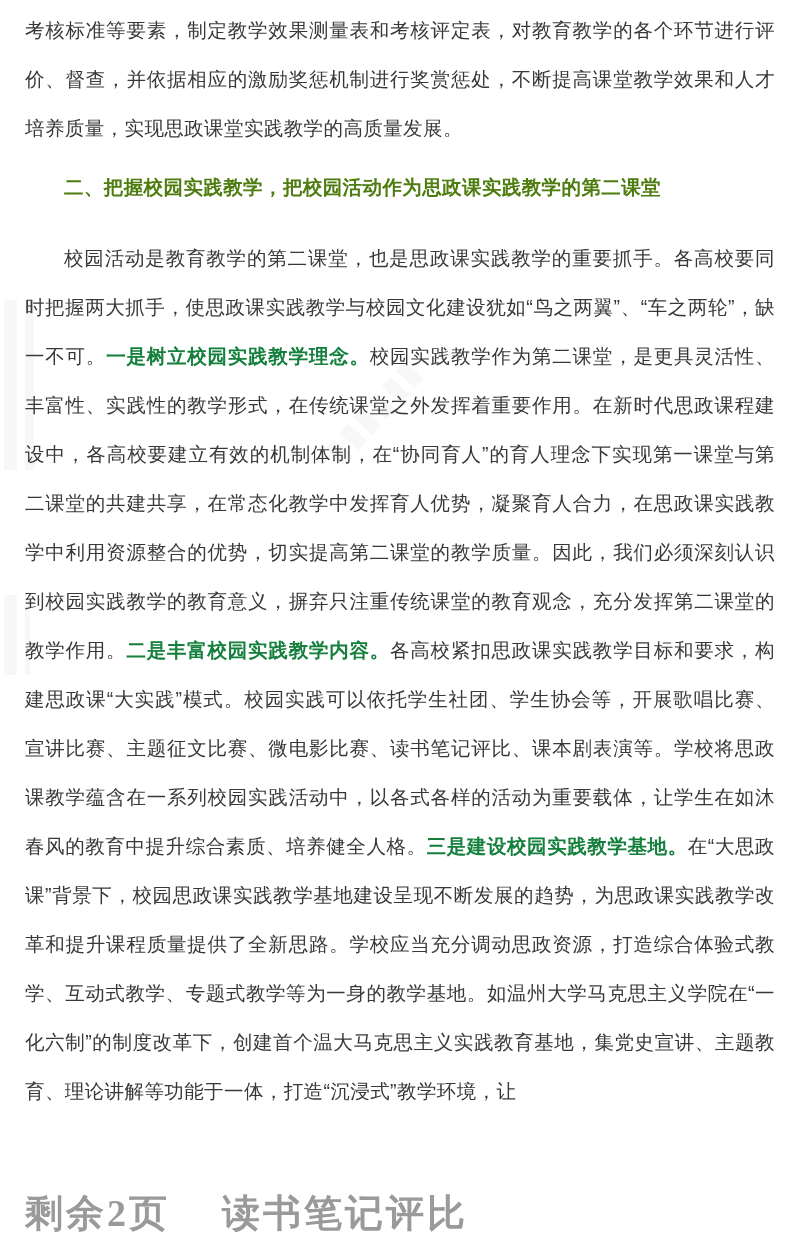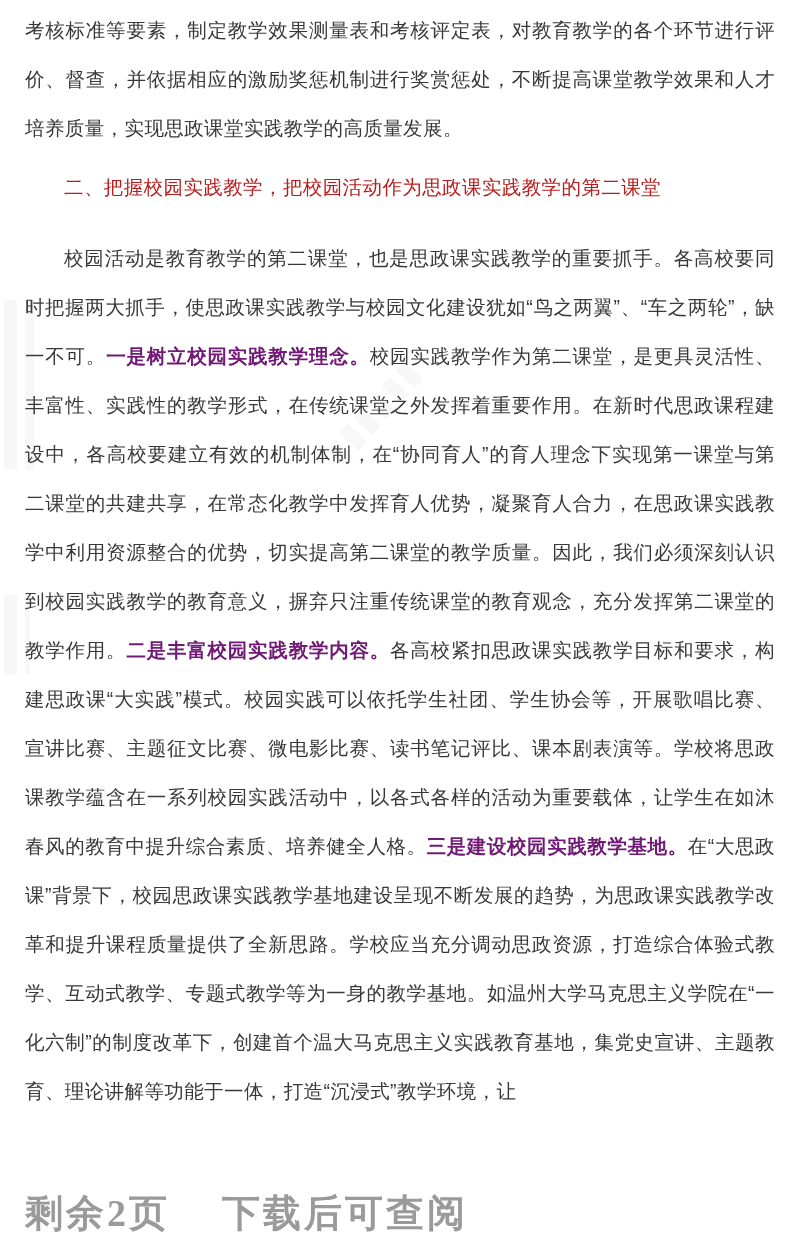--- a/index.html
+++ b/index.html
@@ -18,28 +18,28 @@
   .para {
     font-size: 19.5px;
     line-height: 49px;
     text-align: justify;
     letter-spacing: 0.4px;
   }
   .indent { text-indent: 2em; }
   .heading {
     font-size: 19.5px;
     line-height: 49px;
-    font-weight: normal;
+    font-weight: bold;
     text-indent: 2em;
     margin-top: 10px;
     margin-bottom: 22px;
-    color: #b91c1c;
+    color: #4d7c0f;
     letter-spacing: 0.4px;
   }
-  .b { font-weight: bold; color: #701a75; }
+  .b { font-weight: bold; color: #15803d; }
   .footer {
     margin-top: 72px;
     display: flex;
     justify-content: flex-start;
     align-items: baseline;
     gap: 52px;
     font-size: 38px;
     font-weight: bold;
     font-family: "Liberation Serif", serif;
     color: #9a9a9a;
@@ -67,16 +67,16 @@
   <div class="wm wm-3"></div>
 
   <p class="para">考核标准等要素，制定教学效果测量表和考核评定表，对教育教学的各个环节进行评价、督查，并依据相应的激励奖惩机制进行奖赏惩处，不断提高课堂教学效果和人才培养质量，实现思政课堂实践教学的高质量发展。</p>
 
   <h2 class="heading">二、把握校园实践教学，把校园活动作为思政课实践教学的第二课堂</h2>
 
   <p class="para indent"><span>校园活动是教育教学的第二课堂，也是思政课实践教学的重要抓手。各高校要同时把握两大抓手，使思政课实践教学与校园文化建设犹如“鸟之两翼”、“车之两轮”，缺一不可。</span><span class="b">一是树立校园实践教学理念。</span><span>校园实践教学作为第二课堂，是更具灵活性、丰富性、实践性的教学形式，在传统课堂之外发挥着重要作用。在新时代思政课程建设中，各高校要建立有效的机制体制，在“协同育人”的育人理念下实现第一课堂与第二课堂的共建共享，在常态化教学中发挥育人优势，凝聚育人合力，在思政课实践教学中利用资源整合的优势，切实提高第二课堂的教学质量。因此，我们必须深刻认识到校园实践教学的教育意义，摒弃只注重传统课堂的教育观念，充分发挥第二课堂的教学作用。</span><span class="b">二是丰富校园实践教学内容。</span><span>各高校紧扣思政课实践教学目标和要求，构建思政课“大实践”模式。校园实践可以依托学生社团、学生协会等，开展歌唱比赛、宣讲比赛、主题征文比赛、微电影比赛、读书笔记评比、课本剧表演等。学校将思政课教学蕴含在一系列校园实践活动中，以各式各样的活动为重要载体，让学生在如沐春风的教育中提升综合素质、培养健全人格。</span><span class="b">三是建设校园实践教学基地。</span><span>在“大思政课”背景下，校园思政课实践教学基地建设呈现不断发展的趋势，为思政课实践教学改革和提升课程质量提供了全新思路。学校应当充分调动思政资源，打造综合体验式教学、互动式教学、专题式教学等为一身的教学基地。如温州大学马克思主义学院在“一化六制”的制度改革下，创建首个温大马克思主义实践教育基地，集党史宣讲、主题教育、理论讲解等功能于一体，打造“沉浸式”教学环境，让</span></p>
 
   <div class="footer">
     <span>剩余2页</span>
-    <span>下载后可查阅</span>
+    <span>读书笔记评比</span>
   </div>
 
 </div>
 
 </body></html>

